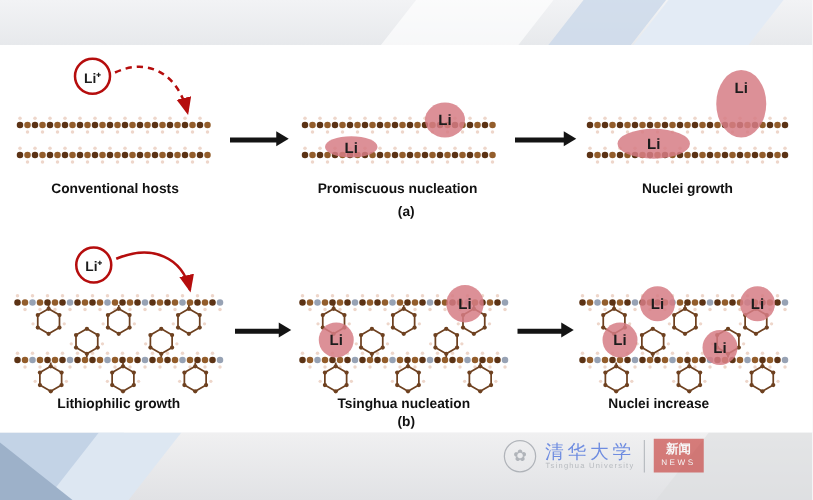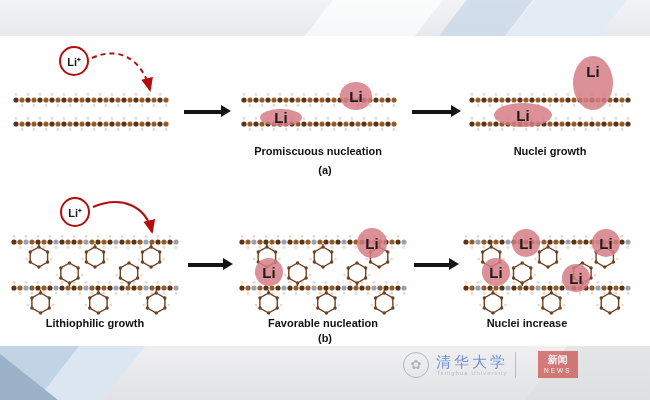--- a/index.html
+++ b/index.html
@@ -39,37 +39,37 @@
   }
   .h-arrow{position:absolute;z-index:3;height:3.5px;background:#141414;}
   .h-arrow::after{
     content:'';position:absolute;right:-9px;top:-4.8px;width:0;height:0;
     border-left:10px solid #141414;border-top:6.5px solid transparent;
     border-bottom:6.5px solid transparent;
   }
   .blob{
     position:absolute;z-index:3;background:rgba(214,125,133,.85);border-radius:50%;
     display:flex;align-items:center;justify-content:center;
-    font-size:15px;font-weight:bold;color:#1c1c1c;
+    font-size:12px;font-weight:bold;color:#1c1c1c;
   }
   .overlay{position:absolute;left:0;top:0;z-index:4;pointer-events:none;}
   
   .watermark{
     position:absolute;left:403px;top:351px;z-index:5;display:flex;align-items:center;
     gap:7px;opacity:.6;
   }
   .wm-logo{
     width:26px;height:26px;border:1.5px solid #8a9098;border-radius:50%;box-sizing:border-box;
     display:flex;align-items:center;justify-content:center;font-size:13px;color:#8a9098;
   }
   .wm-cn{font-family:"Liberation Serif",serif;font-size:15px;letter-spacing:3px;color:#1d4ed8;line-height:16px;}
   .wm-en{font-size:6px;color:#949aa0;text-align:center;letter-spacing:1px;}
   .wm-sep{width:1px;height:26px;background:#9aa0a6;}
   .wm-news{
-    background:#c5302c;color:#fff;padding:3px 6px 2px;text-align:center;line-height:11px;margin-left:15px;
+    background:#c5302c;color:#fff;padding:3px 6px 2px;text-align:center;line-height:11px;
   }
   .wm-news-cn{font-size:10px;font-weight:bold;}
   .wm-news-en{font-size:6.5px;letter-spacing:2px;}
 </style>
 </head>
 <body>
 
 <div class="slide">
 
   <div class="band band-top">
@@ -412,20 +412,21 @@
     </svg>
 
   <div class="h-arrow" style="left:184px;top:110px;width:38px"></div>
   <div class="h-arrow" style="left:412px;top:110px;width:40px"></div>
 
   <div class="blob" style="left:260px;top:109px;width:42px;height:17px">Li</div>
   <div class="blob" style="left:340px;top:82px;width:32px;height:28px">Li</div>
   <div class="blob" style="left:573px;top:56px;width:40px;height:54px;align-items:flex-start;padding-top:7px;box-sizing:border-box">Li</div>
   <div class="blob" style="left:494px;top:103px;width:58px;height:24px">Li</div>
 
+  <div class="panel-label" style="left:12px;top:144px;width:160px">Conventional hosts</div>
   <div class="panel-label" style="left:465px;top:144px;width:170px">Nuclei growth</div>
   <div class="panel-label" style="left:228px;top:144px;width:180px">Promiscuous nucleation</div>
 
   <div class="row-tag" style="top:164px">(a)</div>
 
   <div class="li-badge" style="left:60px;top:197px">Li⁺</div>
 
   <svg class="mol" width="170" height="86" style="left:10px;top:230px">
       <circle cx="4" cy="6.5" r="1.4" fill="#eed6ca"></circle>
       <circle cx="10" cy="17.5" r="1.4" fill="#eed6ca"></circle>
@@ -1013,21 +1014,21 @@
   <div class="h-arrow" style="left:414px;top:263px;width:36px"></div>
 
   <div class="blob" style="left:255px;top:258px;width:28px;height:28px">Li</div>
   <div class="blob" style="left:357px;top:228px;width:30px;height:30px">Li</div>
   <div class="blob" style="left:512px;top:229px;width:28px;height:28px">Li</div>
   <div class="blob" style="left:592px;top:229px;width:28px;height:28px">Li</div>
   <div class="blob" style="left:482px;top:258px;width:28px;height:28px">Li</div>
   <div class="blob" style="left:562px;top:264px;width:28px;height:28px">Li</div>
 
   <div class="panel-label" style="left:10px;top:316px;width:170px">Lithiophilic growth</div>
-  <div class="panel-label" style="left:228px;top:316px;width:190px">Favorable nucleation</div>
+  <div class="panel-label" style="left:228px;top:316px;width:190px">Tsinghua nucleation</div>
   <div class="panel-label" style="left:437px;top:316px;width:180px">Nuclei increase</div>
 
   <div class="row-tag" style="top:332px">(b)</div>
 
   <svg class="overlay" width="650" height="400">
     <defs>
       <marker id="ah" markerWidth="8" markerHeight="8" refX="6" refY="3" orient="auto">
         <path d="M0,0 L7,3 L0,6 Z" fill="#b50d0d"></path>
       </marker>
     </defs>

